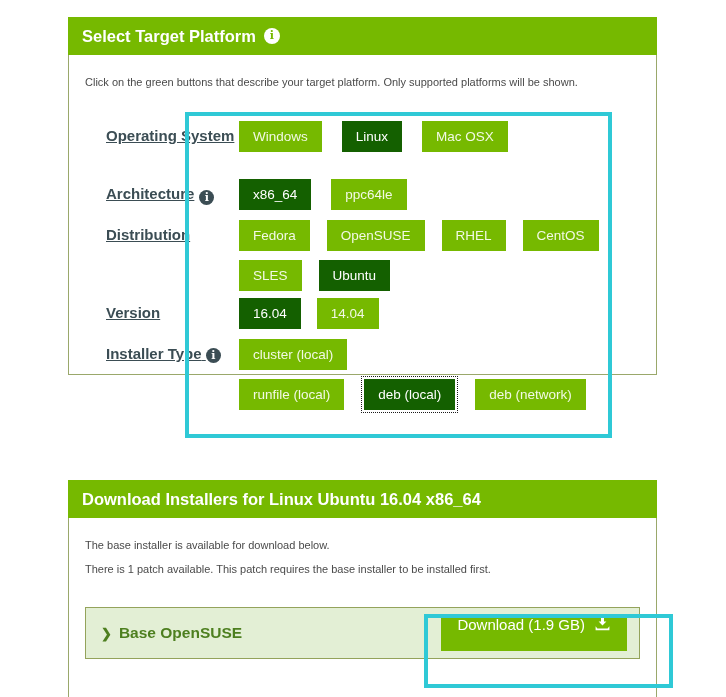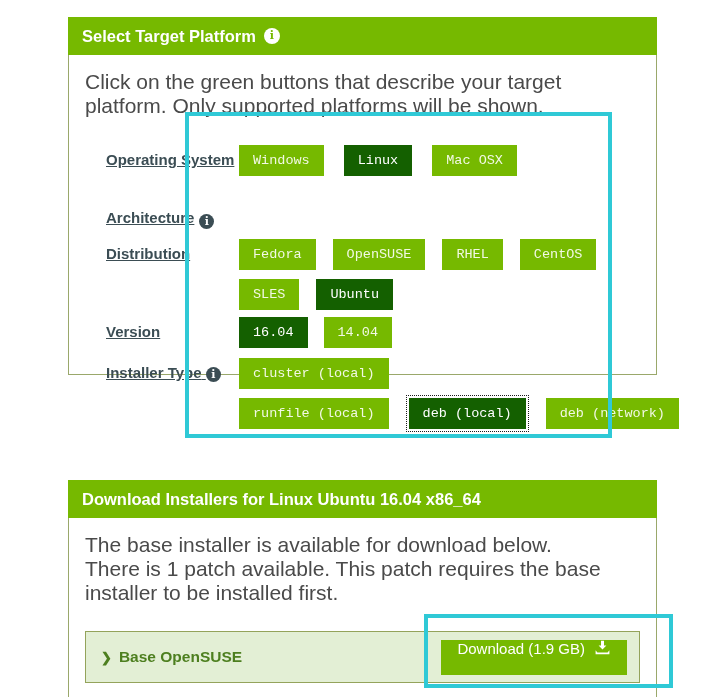--- a/index.html
+++ b/index.html
@@ -24,21 +24,21 @@
     color: #ffffff;
     font-size: 16.5px;
     font-weight: bold;
     display: flex;
     align-items: center;
     gap: 8px;
     margin: -1px -1px 0 -1px;
   }
   .section-body { padding: 15px 16px 0 16px; }
 
-  .para { color: #4a4a4a; font-size: 21px; line-height: 24px; }
+  .para { color: #4a4a4a; font-size: 11px; line-height: 24px; }
   #platform-desc { margin-bottom: 27px; max-width: 562px; }
 
   .info-badge {
     display: inline-flex;
     align-items: center;
     justify-content: center;
     width: 16px; height: 16px;
     border-radius: 50%;
     font-family: "DejaVu Serif", serif;
     font-weight: bold;
@@ -66,21 +66,21 @@
   .label-col .inline-info { display: inline-flex; vertical-align: -2px; margin-left: 5px; }
   .label-col .below-info { margin-top: 4px; }
   .btn-col { flex: 1; }
   .btn-row { display: flex; gap: 20px; margin-bottom: 9px; flex-wrap: nowrap; }
   .btn-row:last-child { margin-bottom: 0; }
 
   .sel-btn {
     background: #76b900;
     border: none;
     color: #f2f9e4;
-    font-family: Liberation Mono, monospace;
+    font-family: Liberation Sans, sans-serif;
     font-size: 13.5px;
     padding: 8px 14px;
     cursor: pointer;
     white-space: nowrap;
     line-height: 15px;
   }
   .sel-btn.selected { background: #146000; color: #ffffff; }
   .sel-btn.focused { outline: 1px dotted #1b1b1b; outline-offset: 2px; }
 
   #download-lines { max-width: 556px; }
@@ -149,20 +149,26 @@
           <button class="sel-btn">Windows</button>
           <button class="sel-btn selected">Linux</button>
           <button class="sel-btn">Mac OSX</button>
         </div>
       </div>
     </div>
 
     <div class="field tight">
       <div class="label-col">
         <span>Architecture</span><span class="info-badge on-white inline-info">i</span>
+      </div>
+      <div class="btn-col">
+        <div class="btn-row">
+          <button class="sel-btn selected">x86_64</button>
+          <button class="sel-btn">ppc64le</button>
+        </div>
       </div>
     </div>
 
     <div class="field tighter">
       <div class="label-col">Distribution</div>
       <div class="btn-col">
         <div class="btn-row" style="gap:17px;">
           <button class="sel-btn">Fedora</button>
           <button class="sel-btn">OpenSUSE</button>
           <button class="sel-btn">RHEL</button>

